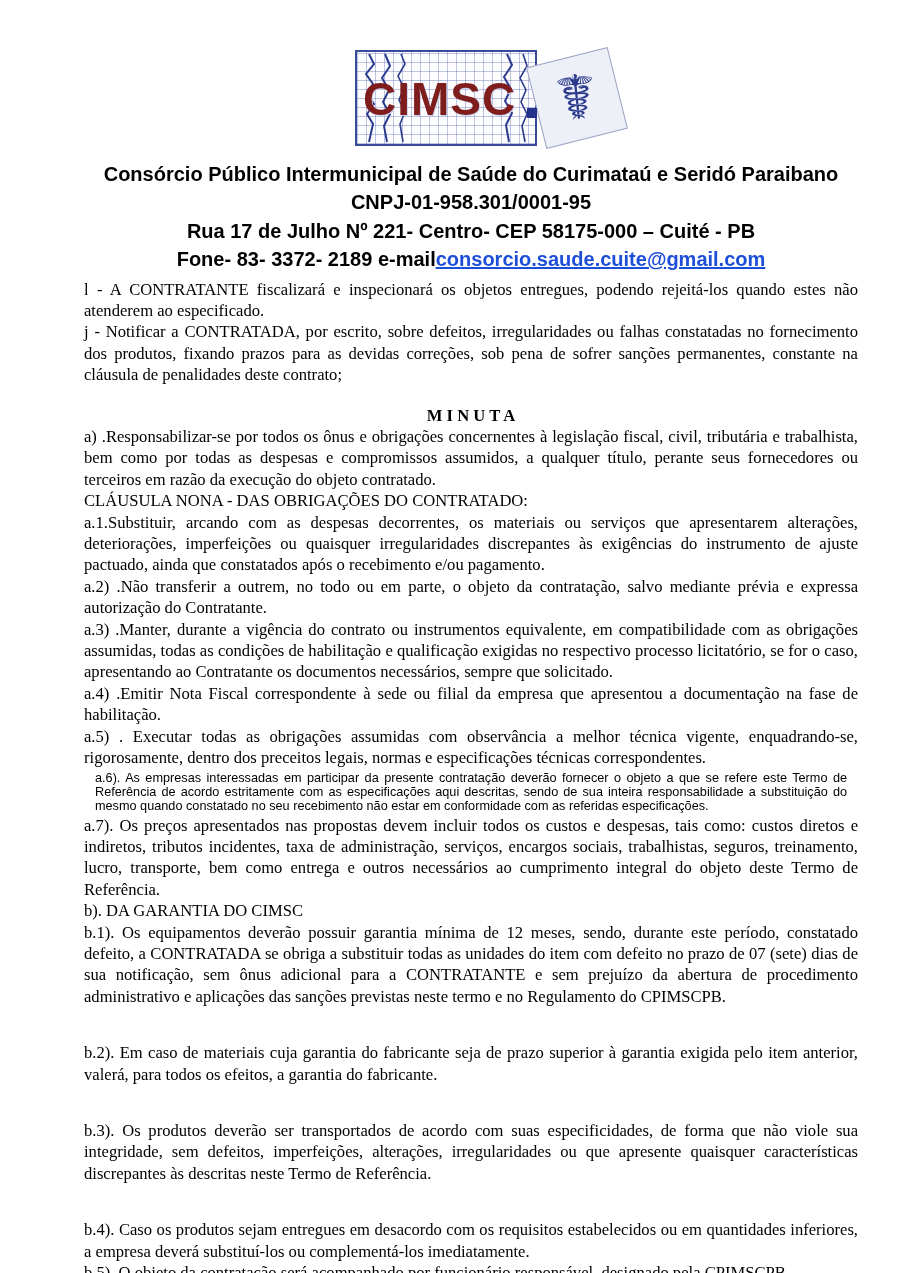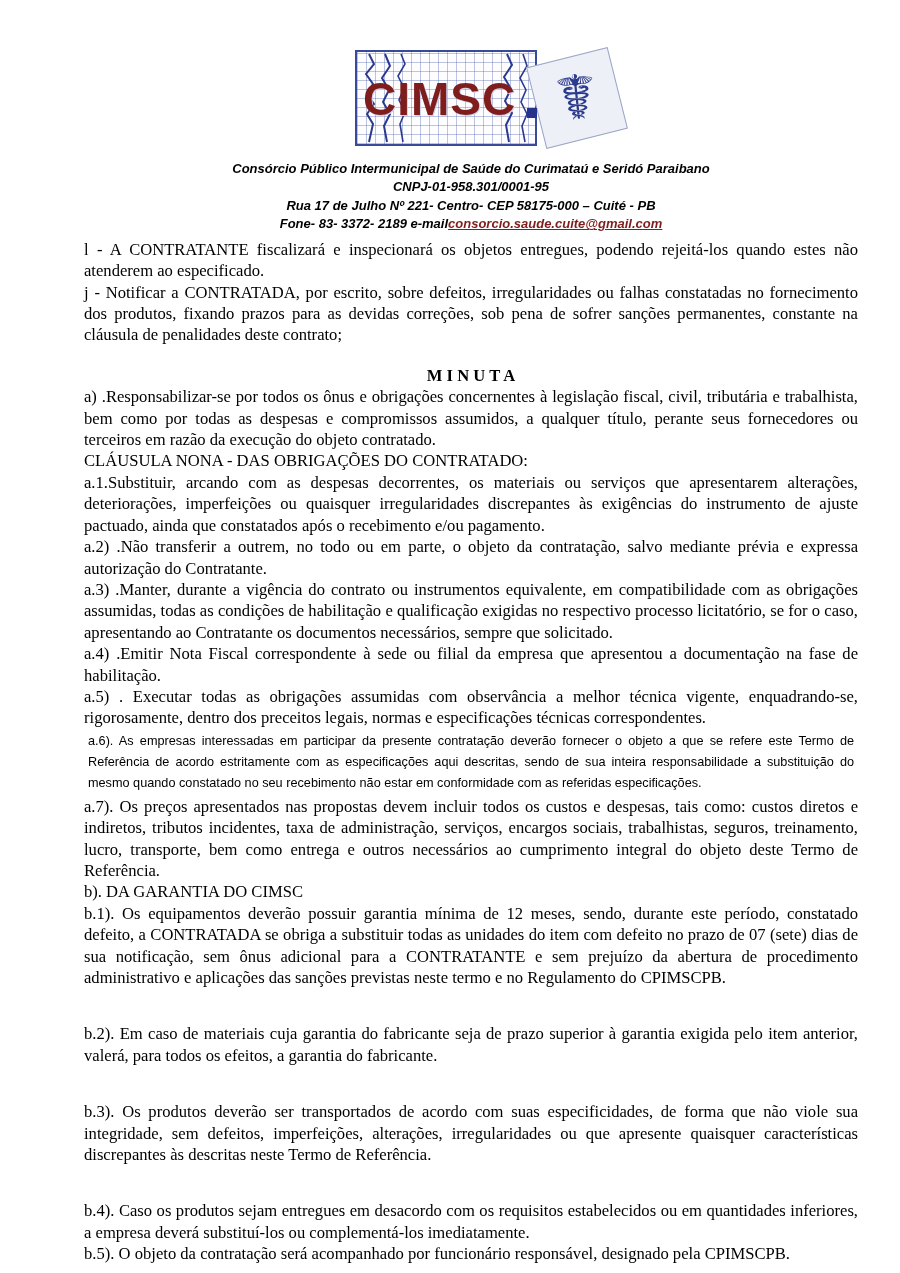--- a/index.html
+++ b/index.html
@@ -36,31 +36,31 @@
   .logo-text {
     position: absolute; left: 42px; top: 26px; z-index: 3;
     font-family: "Liberation Sans", sans-serif; font-weight: bold;
     font-size: 46px; line-height: 1; color: #7f1d1d; letter-spacing: 1px;
     text-shadow: 1px 1px 0 #cdd4ee;
   }
   .logo-dot { position: absolute; left: 206px; top: 58px; width: 10px; height: 10px; background: #25338d; z-index: 3; }
 
   .org-name, .org-line, .org-contact {
     font-family: "Liberation Sans", sans-serif; font-weight: bold;
-    font-size: 13px; line-height: 1.42; font-style: italic;
+    font-size: 20px; line-height: 1.42;
   }
-  .email-link { color: #7f1d1d; text-decoration: underline; cursor: pointer; }
+  .email-link { color: #1d4ed8; text-decoration: underline; cursor: pointer; }
 
   
   main { margin-top: 5px; }
   p { margin: 0; font-size: 16.6px; line-height: 21.4px; text-align: justify; }
   p.minuta { text-align: center; font-weight: bold; margin-top: 19px; }
   p.small {
     font-family: "Liberation Sans", sans-serif;
-    font-size: 12.7px; line-height: 21px; margin: 2px 4px;
+    font-size: 12.7px; line-height: 14px; margin: 2px 11px;
   }
   p.gap { margin-top: 35px; }
 </style>
 </head>
 <body>
 
 <div class="page">
 
   <header>
     <div class="logo-wrap">

